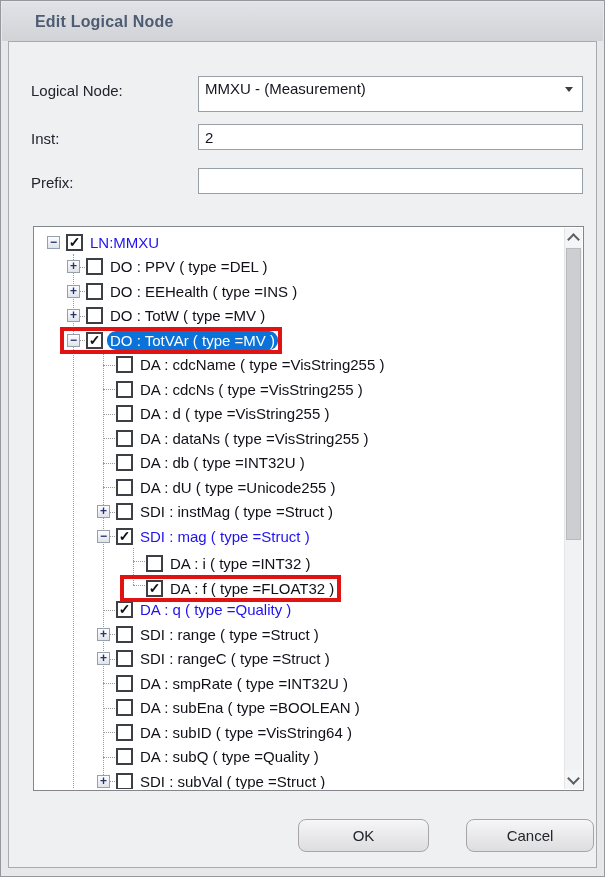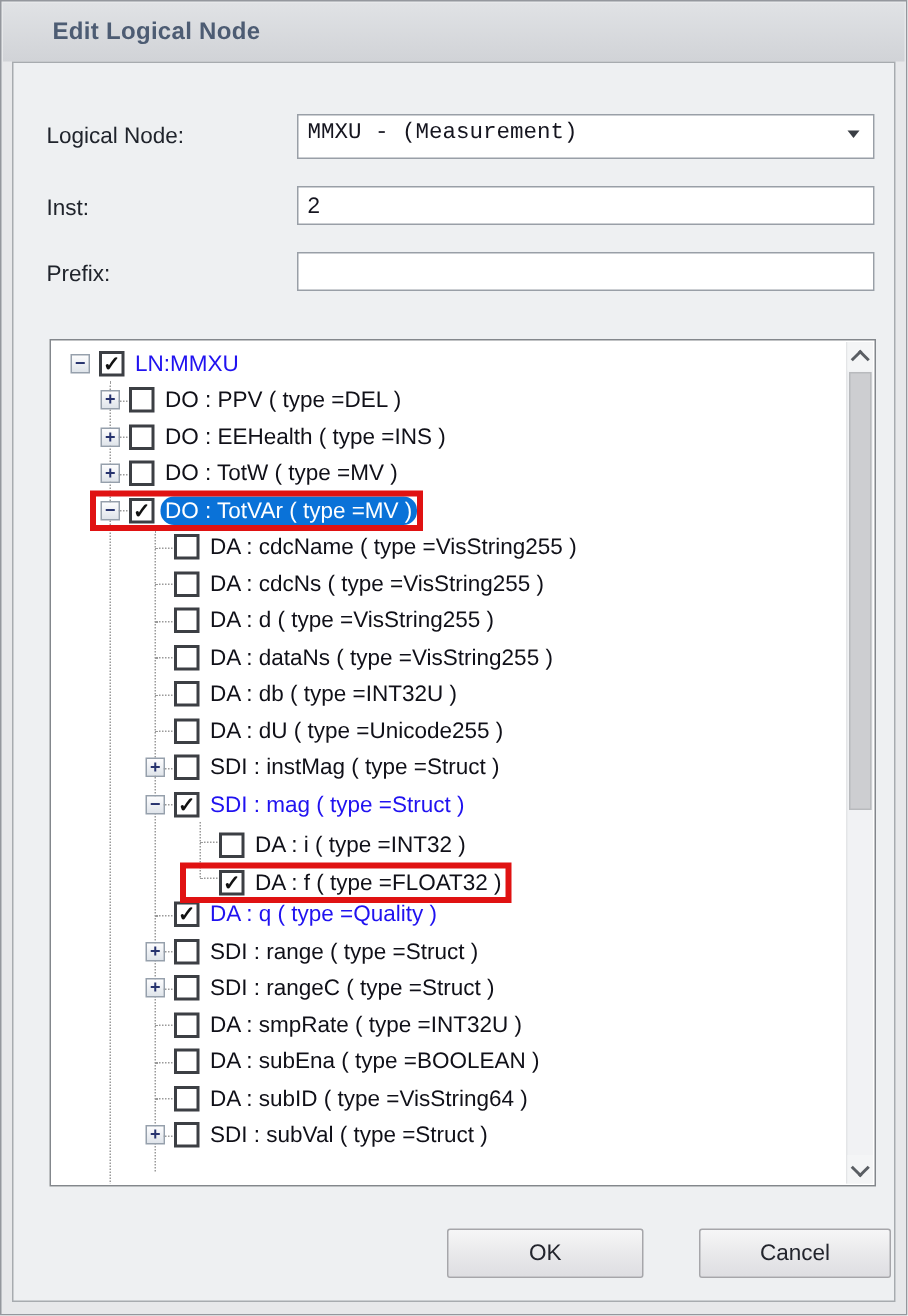--- a/index.html
+++ b/index.html
@@ -19,22 +19,22 @@
     padding:11px 0 0 13px;letter-spacing:0.2px;margin-left:20px;
   }
   .panel{
     position:absolute;left:7px;top:40px;width:589px;height:827px;
     background:#eef0f2;border:1px solid #a7abaf;box-sizing:border-box;
   }
   
   .field-label{position:absolute;left:30px;font-size:15px;color:#20242c;}
   .lbl-logical{top:81px;} .lbl-inst{top:129px;} .lbl-prefix{top:173px;}
   .combo{
-    position:absolute;left:197px;top:75px;width:385px;height:30px;box-sizing:border-box;
-    background:#fff;border:1px solid #999fa7;font-family:Liberation Mono, monospace;
+    position:absolute;left:197px;top:75px;width:385px;height:36px;box-sizing:border-box;
+    background:#fff;border:1px solid #999fa7;
   }
   .combo-value{font-size:15px;color:#15151f;line-height:24px;padding-left:6px;white-space:nowrap;overflow:hidden;}
   .combo-arrow{
     position:absolute;right:9px;top:10px;width:0;height:0;
     border-left:4px solid transparent;border-right:4px solid transparent;border-top:5px solid #3a3e44;
   }
   .txt-input{
     position:absolute;left:197px;width:385px;height:26px;box-sizing:border-box;
     background:#fff;border:1px solid #999fa7;font-family:"Liberation Sans",sans-serif;
     font-size:15px;color:#15151f;padding:0 6px;outline:none;
@@ -74,21 +74,21 @@
   
   .sb{position:absolute;top:1px;right:1px;bottom:1px;width:18px;background:#f1f2f4;border-left:1px solid #e4e5e7;box-sizing:border-box;}
   .sb-btn{position:absolute;left:0;right:0;height:19px;background:#f4f5f6;}
   .sb-up{top:0;} .sb-down{bottom:0;}
   .chev{display:block;width:7px;height:7px;border-left:2px solid #5a5e63;border-top:2px solid #5a5e63;margin:0 auto;}
   .chev-up{transform:rotate(45deg);margin-top:7px;}
   .chev-down{transform:rotate(225deg);margin-top:4px;}
   .sb-thumb{position:absolute;left:1px;right:1px;top:20px;height:292px;background:#cdced1;border:1px solid #b8babd;box-sizing:border-box;}
   
   .btn{
-    position:absolute;height:33px;box-sizing:border-box;border:1px solid #a6a6aa;border-radius:2px;
+    position:absolute;height:33px;box-sizing:border-box;border:1px solid #a6a6aa;border-radius:8px;
     background:linear-gradient(#f6f6f7,#e8e8ea 55%,#dedee2);
     font-family:"Liberation Sans",sans-serif;font-size:15px;color:#23252d;text-align:center;line-height:31px;
     cursor:default;
   }
   .btn-ok{left:297px;top:818px;width:131px;}
   .btn-cancel{left:465px;top:818px;width:128px;}
 </style>
 </head>
 <body>
 
@@ -260,20 +260,27 @@
         </div>
         <div class="tree-row lvl2 stubbed">
           <span class="row-inner">
             <span class="expand-slot"></span>
             <span class="cb"></span>
             <span class="lbl">DA : subID ( type =VisString64 )</span>
           </span>
         </div>
         <div class="tree-row lvl2 stubbed">
           <span class="row-inner">
+            <span class="expand-slot"></span>
+            <span class="cb"></span>
+            <span class="lbl">DA : subQ ( type =Quality )</span>
+          </span>
+        </div>
+        <div class="tree-row lvl2 stubbed">
+          <span class="row-inner">
             <span class="expand">+</span>
             <span class="cb"></span>
             <span class="lbl">SDI : subVal ( type =Struct )</span>
           </span>
         </div>
       </div>
     <div class="sb">
       <div class="sb-btn sb-up">
           <span class="chev chev-up"></span>
         </div>

